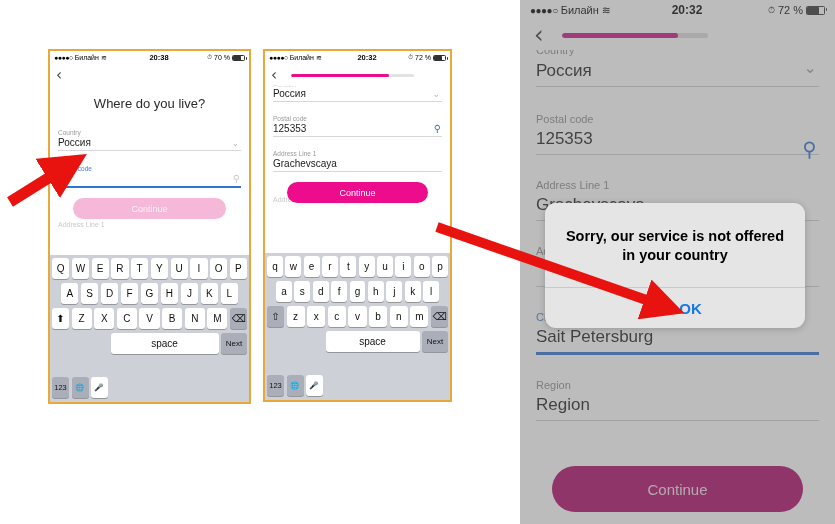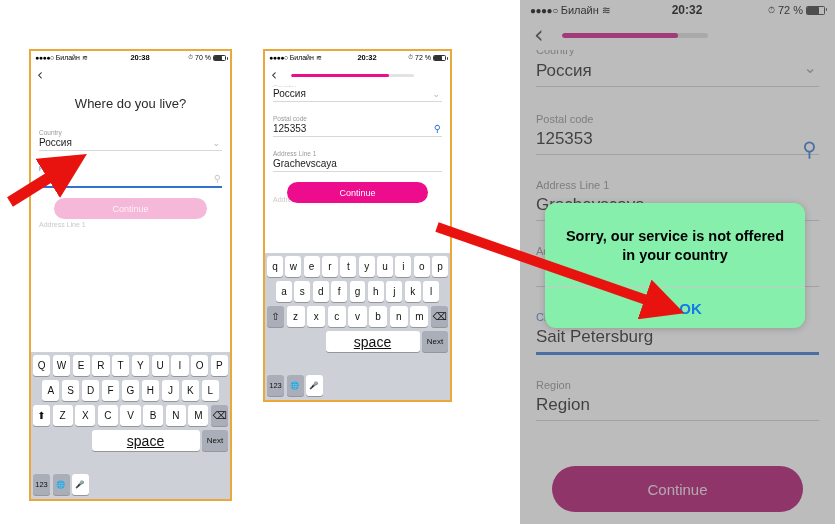--- a/index.html
+++ b/index.html
@@ -64,21 +64,21 @@
   .kb{position:absolute;left:0;right:0;bottom:0;background:#cdd0d6;padding:3px 2px 4px;box-sizing:border-box;}
   .kbrow{display:flex;justify-content:center;gap:2.5px;margin-bottom:4px;}
   .kbrow:last-child{margin-bottom:0;}
   .key{
     background:#fff;border-radius:3px;min-width:15px;height:21px;
     display:flex;align-items:center;justify-content:center;
     font-size:10px;color:#111;box-shadow:0 1px 0 rgba(0,0,0,.28);flex:1;
   }
   .key.dark{background:#a9aeb8;box-shadow:0 1px 0 rgba(0,0,0,.28);}
   .key.sm{font-size:7.5px;margin-top:44px;}
-  .key.space{flex:4.4;font-size:14px;text-decoration:underline;}
+  .key.space{flex:4.4;font-size:10px;}
   .key.fixed{flex:0 0 17px;}
   .key.wide{flex:0 0 26px;font-size:8px;}
 
   
   #big-panel{position:absolute;left:520px;top:0;width:315px;height:524px;background:#fff;overflow:hidden;}
   .bp-inner{position:absolute;inset:0;}
   .bp-dim{position:absolute;inset:0;background:rgba(110,110,110,.46);z-index:5;pointer-events:none;}
   .bp-status{height:20px;display:flex;align-items:center;padding:0 10px;box-sizing:border-box;position:relative;font-size:11px;color:#000;}
   .bp-status .sb-time{font-size:12px;}
   .bp-nav{height:30px;display:flex;align-items:center;padding:0 14px;box-sizing:border-box;}
@@ -98,39 +98,39 @@
   .bp-magnif{position:absolute;right:2px;top:24px;font-size:20px;color:#2f72cf;font-weight:bold;}
   .bp-cta{
     position:absolute;left:32px;right:32px;bottom:12px;height:46px;border-radius:24px;
     background:#AD0668;color:#efdbe7;font-size:15px;
     display:flex;align-items:center;justify-content:center;z-index:4;
   }
 
   
   .alert{
     position:absolute;left:545px;top:203px;width:260px;height:125px;
-    background:#86efac;border-radius:11px;z-index:8;
+    background:#e5e5e5;border-radius:11px;z-index:8;
     box-shadow:0 1px 7px rgba(0,0,0,.20);
     display:flex;flex-direction:column;
   }
   .alert-body{flex:1;display:flex;align-items:center;justify-content:center;padding:6px 14px 4px;box-sizing:border-box;}
   .alert-msg{font-size:14.5px;color:#000;text-align:center;font-weight:bold;line-height:1.32;}
   .alert-sep{height:1px;background:#c9c9c9;}
   .alert-btn{
     height:40px;display:flex;align-items:center;justify-content:center;
     color:#1579E8;font-size:15px;font-weight:bold;margin-left:31px;
   }
 
   
   #arrows{position:absolute;inset:0;z-index:20;pointer-events:none;}
 </style>
 </head>
 <body>
 
-<div class="phone" id="screen1" style="left:29px;top:49px;width:203px;height:452px;">
+<div class="phone" id="screen1" style="left:48px;top:49px;width:203px;height:355px;">
 
   <div class="statusbar">
     <div class="sb-left">
       <span class="sb-dots">●●●●○</span>
       <span class="sb-carrier">Билайн</span>
       <span class="sb-wifi">≋</span>
     </div>
     <div class="sb-time">20:38</div>
     <div class="sb-right">
       <span style="font-size:6px;">⏱</span>

